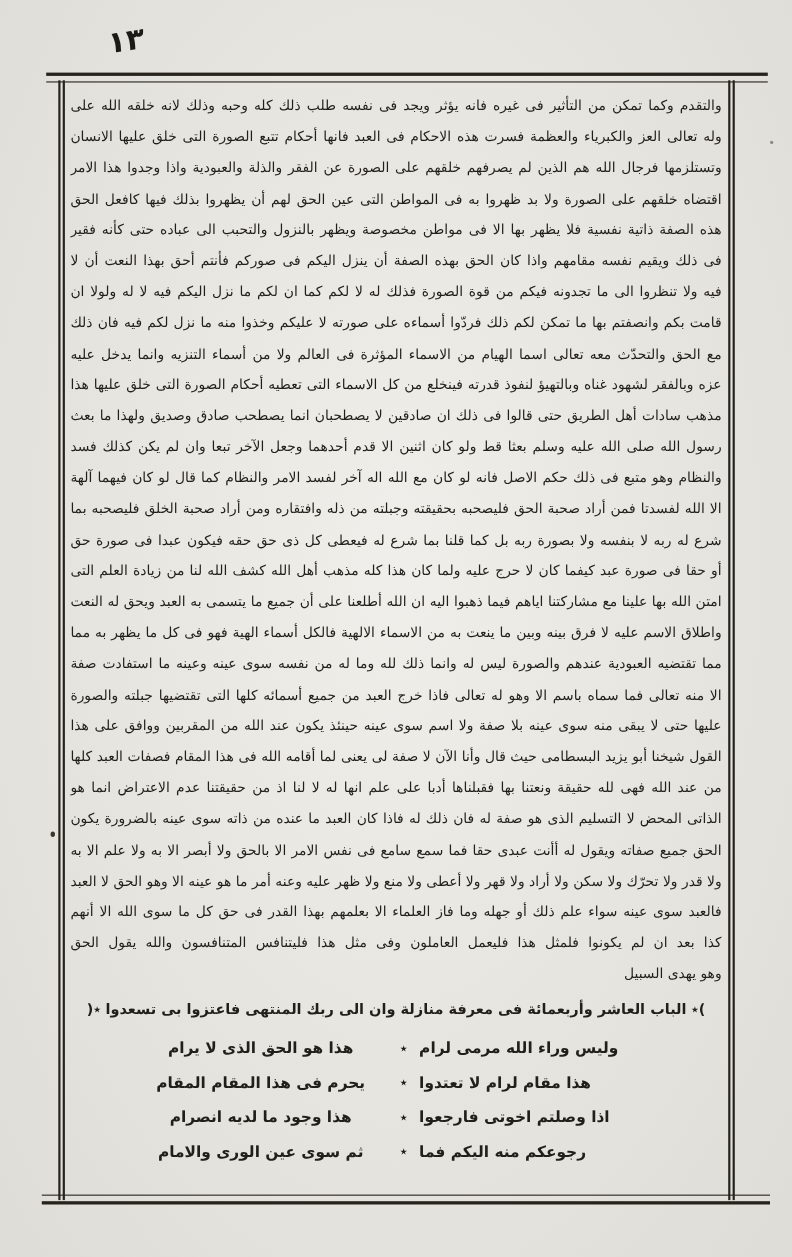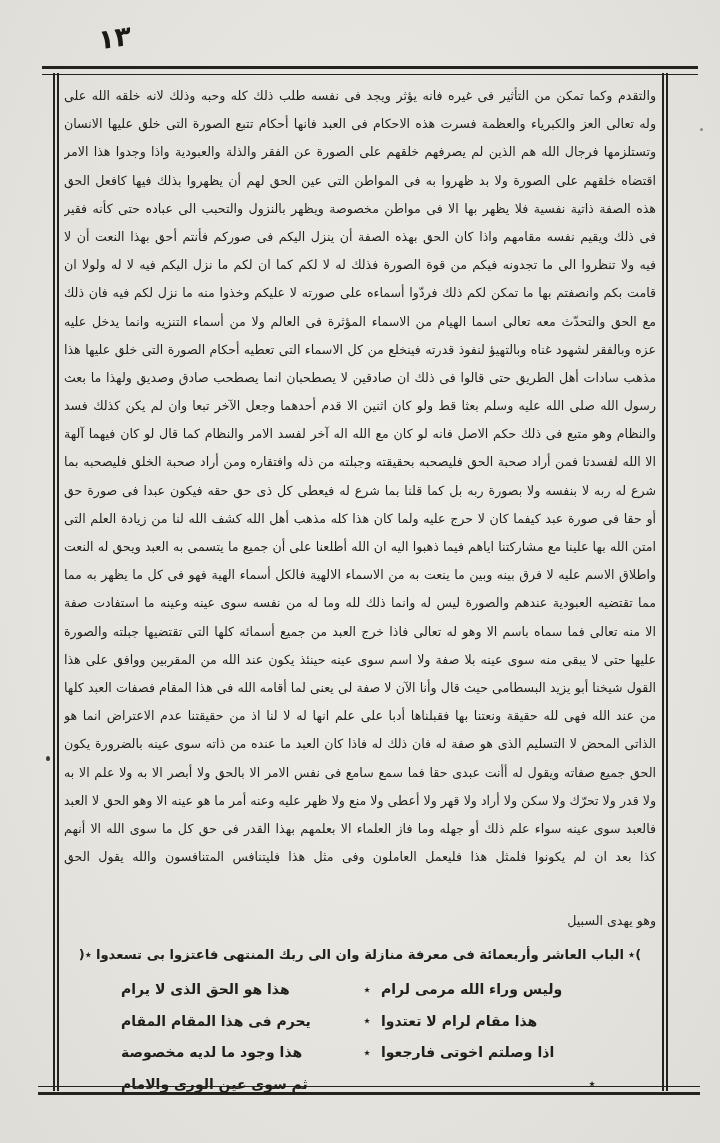--- a/index.html
+++ b/index.html
@@ -52,21 +52,20 @@
     line-height:28.2px;
     height:28.2px;
     white-space:normal;
     text-align:justify;
     text-align-last:justify;
     overflow:hidden;
     font-weight:500;
   }
   .body-line.short{
     text-align-last:right;
-    margin-top:36px;
   }
   .chapter-heading{
     margin-top:5px;
     height:29px;line-height:29px;
     display:flex;
     direction:rtl;
     justify-content:center;
     align-items:center;
     gap:4px;
     font-size:13.2px;
@@ -81,21 +80,21 @@
     display:flex;
     direction:rtl;
     justify-content:space-between;
     align-items:center;
     height:31.5px;
     font-size:14px;
     font-weight:bold;
   }
   .hemistich{white-space:nowrap;}
   .hemistich.first{width:218px;text-align:left;}
-  .hemistich.second{width:232px;text-align:left;}
+  .hemistich.second{width:232px;text-align:center;}
   .verse-separator{
     width:14px;text-align:center;
     font-size:13px;
   }
   
   .speck{position:absolute;background:#3a362e;border-radius:50%;}
   .speck.s1{left:46px;top:756px;width:4px;height:5px;}
   .speck.s2{left:700px;top:128px;width:3px;height:3px;opacity:.5;}
 </style>
 </head>
@@ -192,23 +191,24 @@
 
       <div class="verse-row">
         <span class="hemistich first">هذا مقام لرام لا تعتدوا</span>
         <span class="verse-separator">٭</span>
         <span class="hemistich second">يحرم فى هذا المقام المقام</span>
       </div>
 
       <div class="verse-row">
         <span class="hemistich first">اذا وصلتم اخوتى فارجعوا</span>
         <span class="verse-separator">٭</span>
-        <span class="hemistich second">هذا وجود ما لديه مخصوصة</span>
-      </div>
-
-      <div class="verse-row">
+        <span class="hemistich second">هذا وجود ما لديه انصرام</span>
+      </div>
+
+      <div class="verse-row">
+        <span class="hemistich first">رجوعكم منه اليكم فما</span>
         <span class="verse-separator">٭</span>
         <span class="hemistich second">ثم سوى عين الورى والامام</span>
       </div>
 
     </div>
   </div>
 </div>
 
 </body></html>

